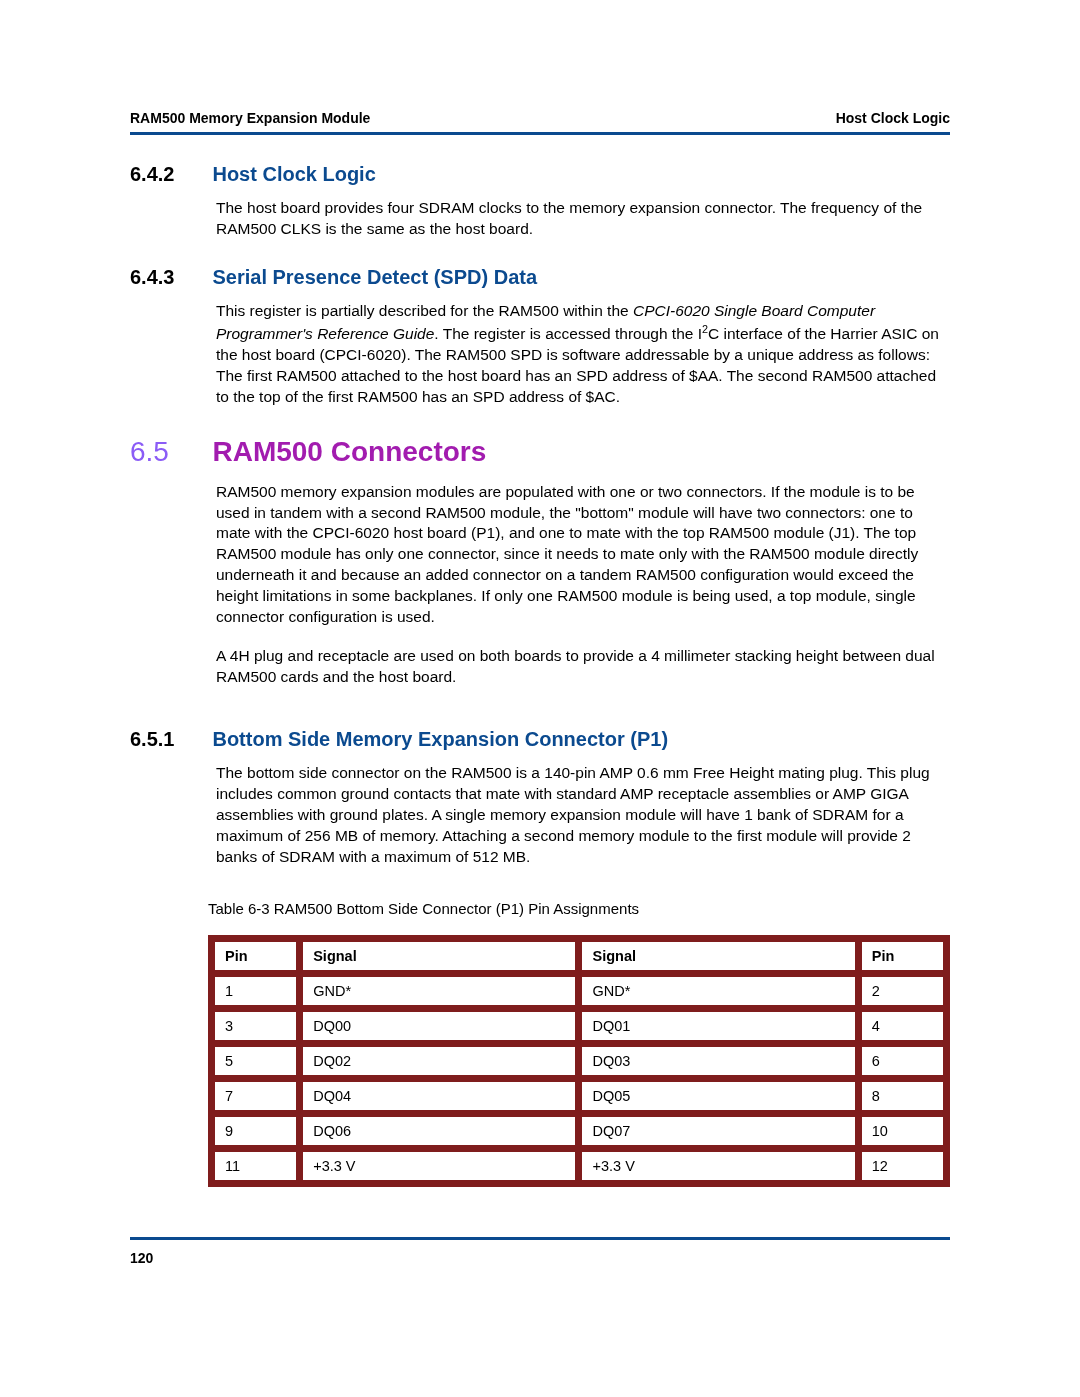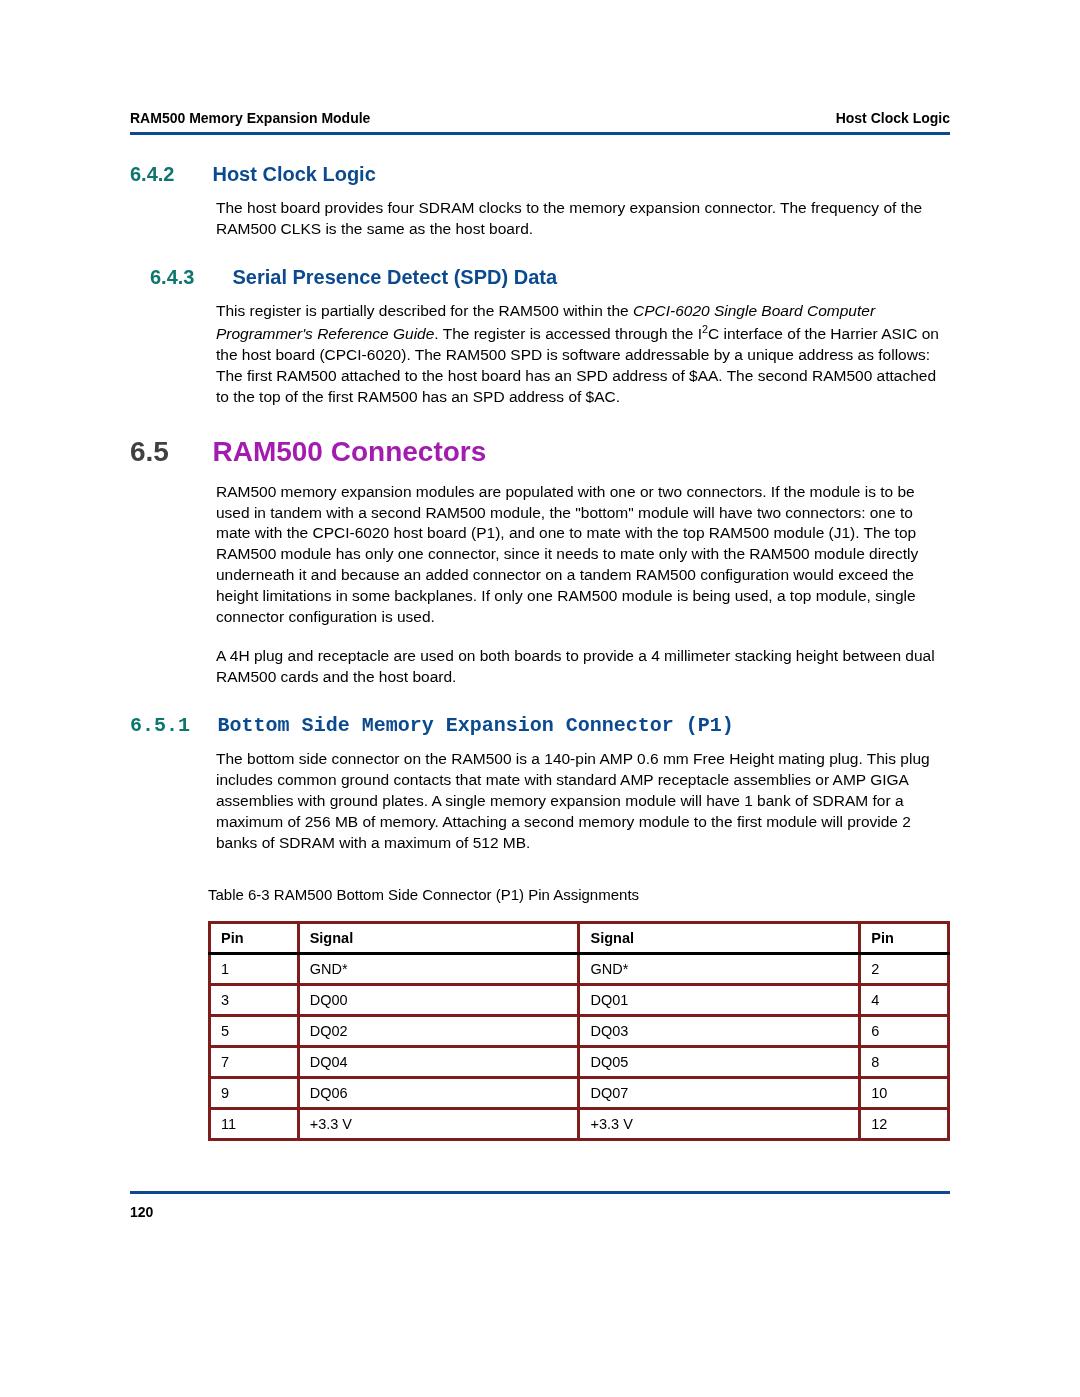--- a/index.html
+++ b/index.html
@@ -22,38 +22,38 @@
     font-size: 14px;
     margin-bottom: 6px;
     gap: 12px;
   }
   .header-rule {
     border: none;
     border-top: 3px solid #0b4a8f;
     margin: 0 0 28px 0;
   }
   .sec-num-h1 {
-    color: #404040;
-    font-weight: bold;
+    color: #8b5cf6;
+    font-weight: normal;
     font-size: 28px;
     display: inline-block;
     width: 78px;
     vertical-align: top;
   }
   .sec-title-h1 {
     color: #a21caf;
     font-weight: bold;
     font-size: 28px;
     display: inline-block;
   }
   .sec-row-h1 {
     margin: 28px 0 14px 0;
   }
   .sec-num-h2 {
-    color: #0f766e;
+    color: #000000;
     font-weight: bold;
     font-size: 20px;
     display: inline-block;
     width: 78px;
     vertical-align: top;
   }
   .sec-title-h2 {
     color: #0b4a8f;
     font-weight: bold;
     font-size: 20px;
@@ -75,21 +75,21 @@
   .table-caption {
     font-size: 15px;
     margin: 32px 0 18px 0;
   }
   table.pin-table {
     border-collapse: collapse;
     width: 100%;
     font-size: 14.5px;
   }
   table.pin-table th, table.pin-table td {
-    border: 3px solid #7f1d1d;
+    border: 7px solid #7f1d1d;
     padding: 6px 10px;
     text-align: left;
   }
   table.pin-table thead th {
     font-weight: bold;
     border-bottom: 3px solid #000;
   }
   .col-pin { width: 12%; }
   .col-sig { width: 38%; }
   .footer-rule {
@@ -116,40 +116,40 @@
   <hr class="header-rule">
 
   <div class="sec-row-h2">
     <span class="sec-num-h2">6.4.2</span>
     <span class="sec-title-h2">Host Clock Logic</span>
   </div>
   <div class="body-block">
     <p class="para">The host board provides four SDRAM clocks to the memory expansion connector. The frequency of the RAM500 CLKS is the same as the host board.</p>
   </div>
 
-  <div class="sec-row-h2" style="margin-top:26px;margin-left:20px;">
+  <div class="sec-row-h2" style="margin-top:26px;">
     <span class="sec-num-h2">6.4.3</span>
     <span class="sec-title-h2">Serial Presence Detect (SPD) Data</span>
   </div>
   <div class="body-block">
     <p class="para">
       <span>This register is partially described for the RAM500 within the </span><i>CPCI-6020 Single Board Computer Programmer's Reference Guide</i><span>. The register is accessed through the I</span><sup>2</sup><span>C interface of the Harrier ASIC on the host board (CPCI-6020). The RAM500 SPD is software addressable by a unique address as follows: The first RAM500 attached to the host board has an SPD address of $AA. The second RAM500 attached to the top of the first RAM500 has an SPD address of $AC.</span>
     </p>
   </div>
 
   <div class="sec-row-h1">
     <span class="sec-num-h1">6.5</span>
     <span class="sec-title-h1">RAM500 Connectors</span>
   </div>
   <div class="body-block">
     <p class="para">RAM500 memory expansion modules are populated with one or two connectors. If the module is to be used in tandem with a second RAM500 module, the "bottom" module will have two connectors: one to mate with the CPCI-6020 host board (P1), and one to mate with the top RAM500 module (J1). The top RAM500 module has only one connector, since it needs to mate only with the RAM500 module directly underneath it and because an added connector on a tandem RAM500 configuration would exceed the height limitations in some backplanes. If only one RAM500 module is being used, a top module, single connector configuration is used.</p>
     <p class="para">A 4H plug and receptacle are used on both boards to provide a 4 millimeter stacking height between dual RAM500 cards and the host board.</p>
   </div>
 
-  <div class="sec-row-h2" style="margin-top:26px;font-family:Liberation Mono, monospace;">
+  <div class="sec-row-h2" style="margin-top:40px;">
     <span class="sec-num-h2">6.5.1</span>
     <span class="sec-title-h2">Bottom Side Memory Expansion Connector (P1)</span>
   </div>
   <div class="body-block">
     <p class="para">The bottom side connector on the RAM500 is a 140-pin AMP 0.6 mm Free Height mating plug. This plug includes common ground contacts that mate with standard AMP receptacle assemblies or AMP GIGA assemblies with ground plates. A single memory expansion module will have 1 bank of SDRAM for a maximum of 256 MB of memory. Attaching a second memory module to the first module will provide 2 banks of SDRAM with a maximum of 512 MB.</p>
 
     <p class="table-caption">Table 6-3 RAM500 Bottom Side Connector (P1) Pin Assignments</p>
 
     <table class="pin-table">
       <colgroup>

